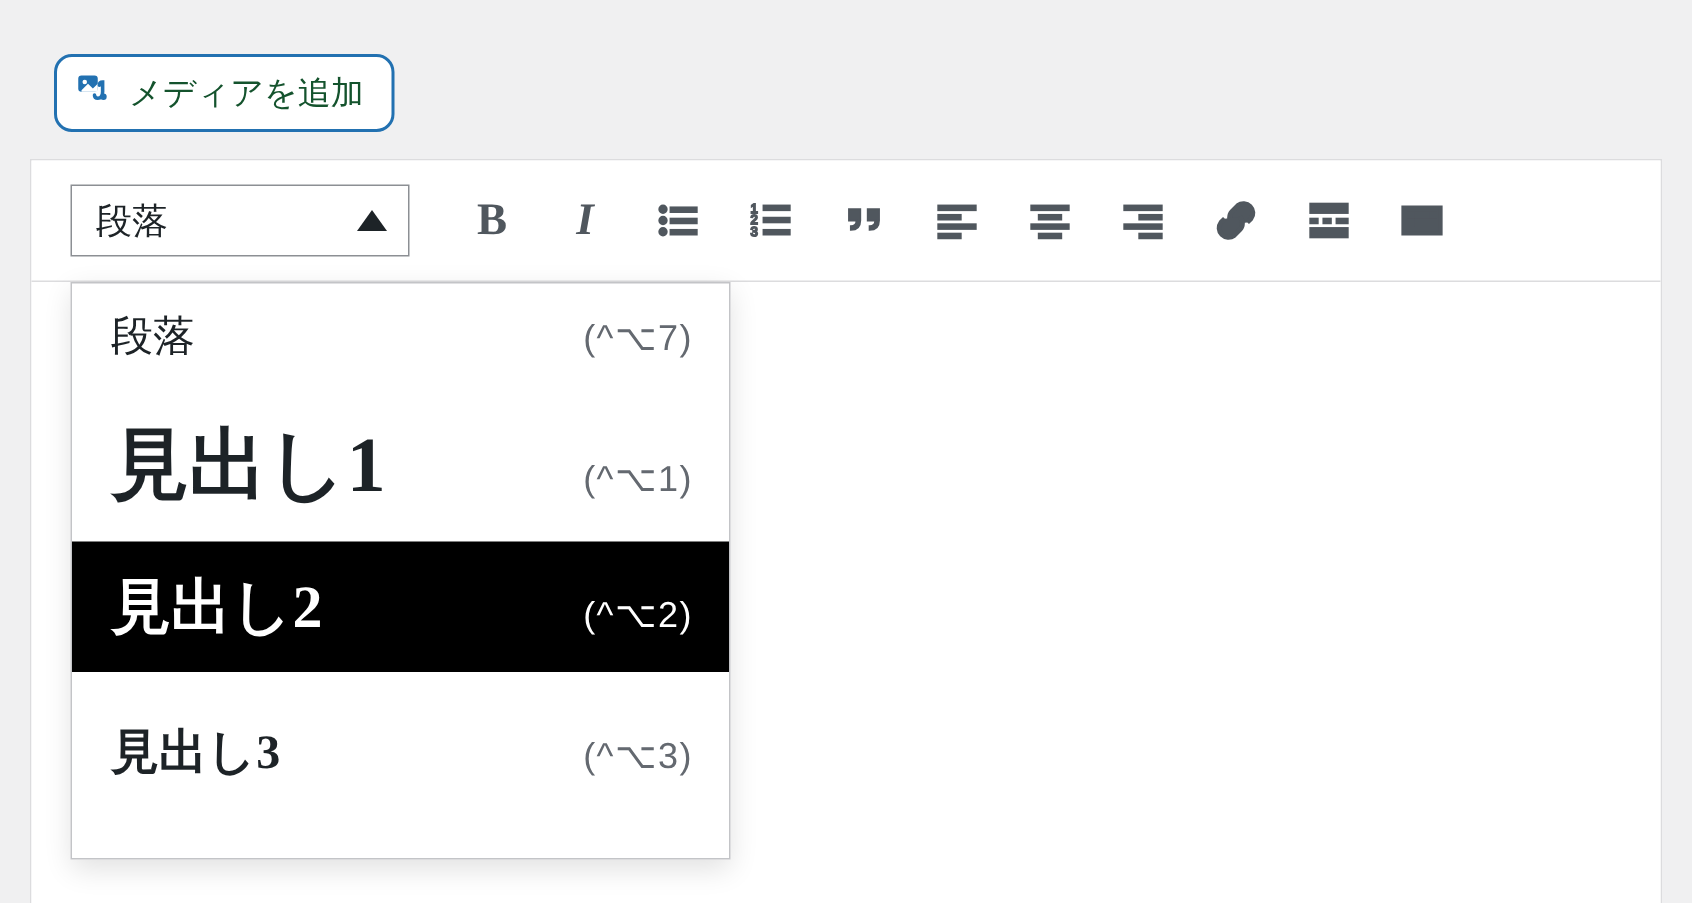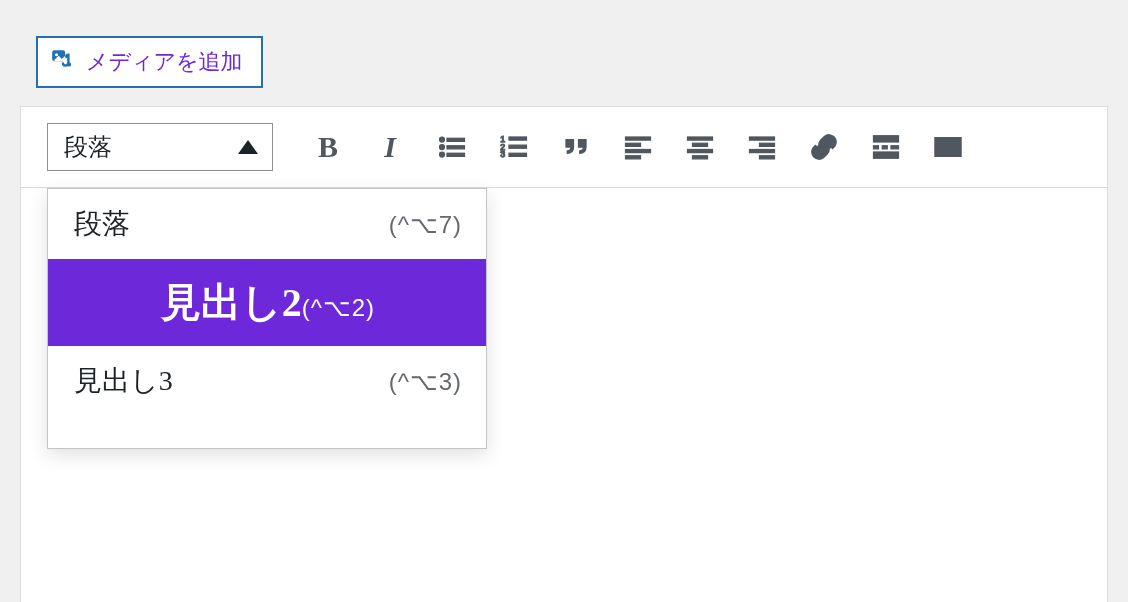--- a/index.html
+++ b/index.html
@@ -13,24 +13,24 @@
 
   .media-row {
     padding: 36px 0 8px 36px;
   }
   .add-media-btn {
     display: inline-flex;
     align-items: center;
     gap: 10px;
     border: 2px solid #2271b1;
     background: #fff;
-    color: #6d28d9;
+    color: #14532d;
     font-size: 22px;
     padding: 8px 18px 8px 12px;
-    border-radius: 0;
+    border-radius: 12px;
     cursor: pointer;
     line-height: 1.2;
   }
   .add-media-btn svg { width: 26px; height: 26px; }
 
   .editor-box {
     margin: 10px 20px 0 20px;
     background: #fff;
     border: 1px solid #dcdcde;
   }
@@ -96,29 +96,29 @@
     z-index: 5;
   }
   .dd-item {
     display: flex;
     align-items: baseline;
     justify-content: space-between;
     padding: 16px 24px 16px 26px;
     cursor: pointer;
     color: #1d2327;
   }
-  .dd-item.selected { background: #6d28d9; color: #fff; justify-content: center; }
+  .dd-item.selected { background: #000000; color: #fff; }
   .dd-label { font-family: Georgia, "Times New Roman", "Hiragino Mincho ProN", serif; }
   .dd-item .shortcut { font-size: 24px; color: #646970; font-family: -apple-system, sans-serif; letter-spacing: 1px; }
   .dd-item.selected .shortcut { color: #fff; }
 
   .p-style  { font-size: 28px; font-family: -apple-system, "Hiragino Sans", sans-serif; }
   .h1-style { font-size: 52px; font-weight: 700; }
   .h2-style { font-size: 40px; font-weight: 700; }
-  .h3-style { font-size: 28px; font-weight: 400; }
+  .h3-style { font-size: 32px; font-weight: 700; margin-top: 16px; }
   .h4-style { font-size: 28px; font-weight: 700; }
 </style>
 </head>
 <body>
 
 <div class="media-row">
   <button class="add-media-btn">
     <span>
       <svg viewBox="0 0 24 24" fill="none">
         <rect x="2" y="4" width="12" height="10" rx="2" fill="#2271b1"></rect>
@@ -234,20 +234,24 @@
     </span>
 
   </div>
 
   <div class="content-area">
     <div class="dropdown" id="dd">
         <div class="dd-item">
           <span class="dd-label p-style">段落</span>
           <span class="shortcut">(^⌥7)</span>
         </div>
+        <div class="dd-item">
+          <span class="dd-label h1-style">見出し1</span>
+          <span class="shortcut">(^⌥1)</span>
+        </div>
         <div class="dd-item selected">
           <span class="dd-label h2-style">見出し2</span>
           <span class="shortcut">(^⌥2)</span>
         </div>
         <div class="dd-item">
           <span class="dd-label h3-style">見出し3</span>
           <span class="shortcut">(^⌥3)</span>
         </div>
         <div class="dd-item"></div>
       </div>

